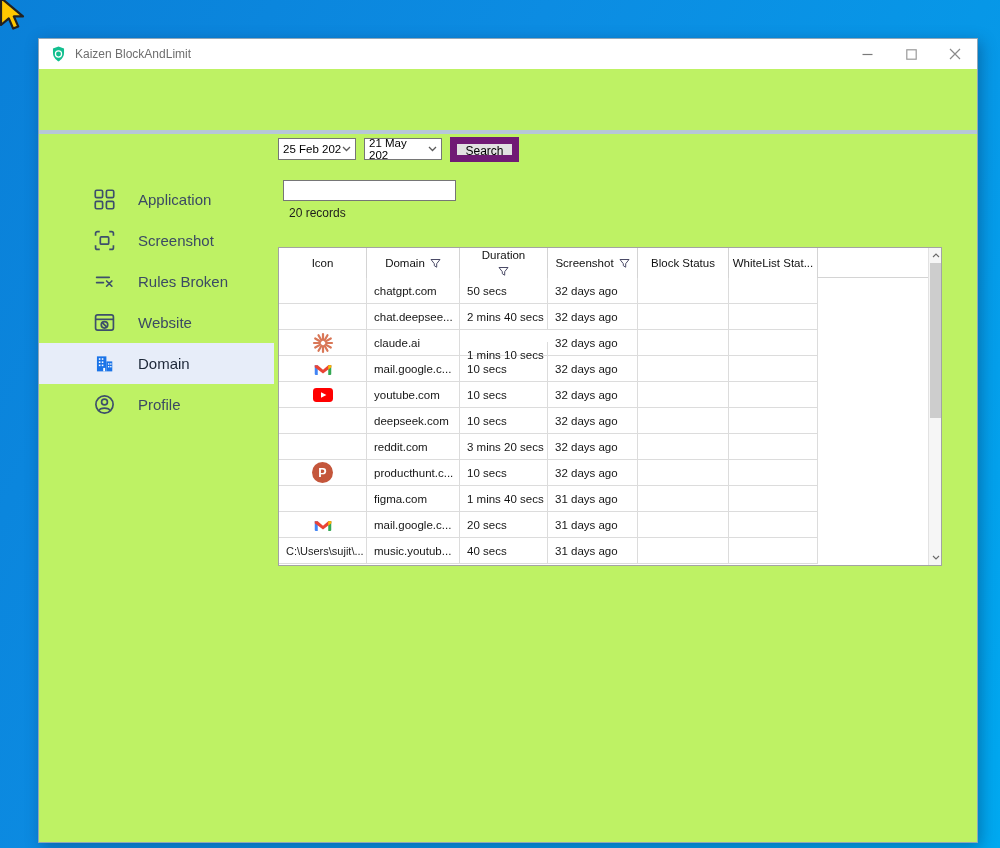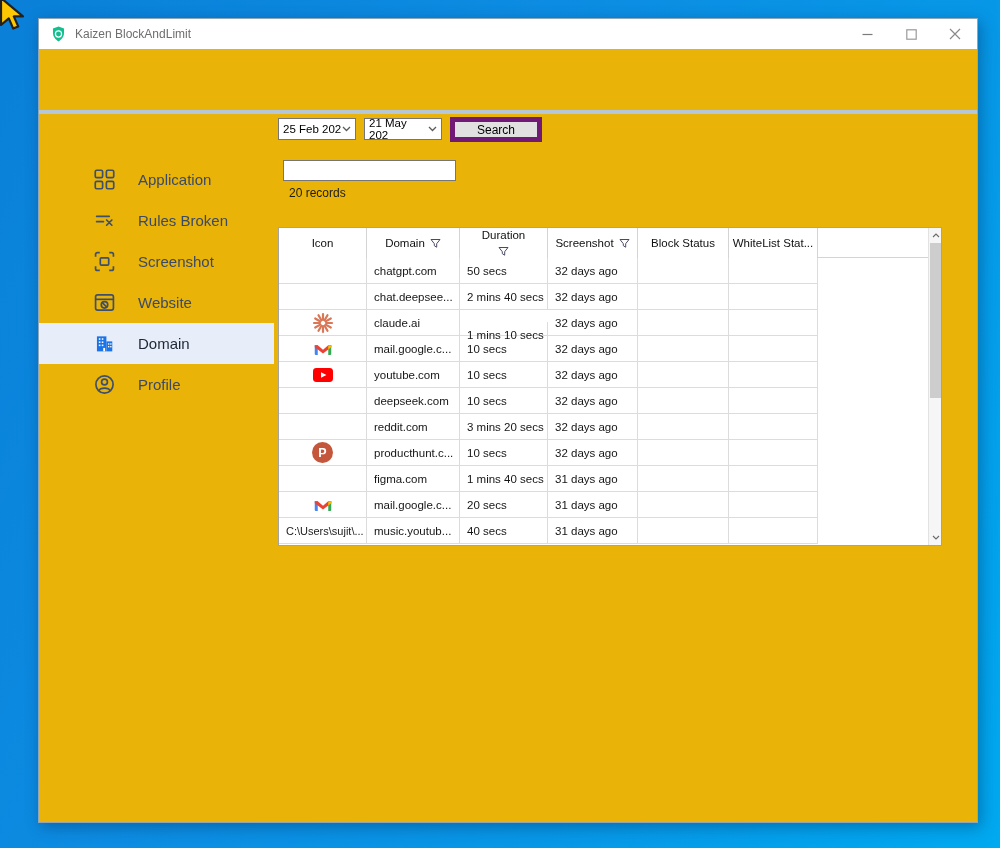--- a/index.html
+++ b/index.html
@@ -2,22 +2,22 @@
 <html><head>
 <meta charset="utf-8">
 <style>
   * { margin:0; padding:0; box-sizing:border-box; }
   html,body { width:1000px; height:848px; overflow:hidden;
     font-family:"Liberation Sans","DejaVu Sans",sans-serif; }
   .desktop { position:absolute; inset:0;
     background:linear-gradient(118deg,#0a80d8 0%,#0c8ce2 38%,#0797e7 68%,#00a9f0 100%); }
   .cursor { position:absolute; left:-3px; top:-4px; z-index:50; }
 
-  .window { position:absolute; left:38px; top:18px; width:940px; height:805px;
-    background:#eab308; border:1px solid #8fa6b8; box-shadow:3px 4px 14px rgba(0,30,70,.35); }
+  .window { position:absolute; left:38px; top:38px; width:940px; height:805px;
+    background:#bef264; border:1px solid #8fa6b8; box-shadow:3px 4px 14px rgba(0,30,70,.35); }
 
   
   .titlebar { position:absolute; left:0; top:0; width:100%; height:30px; background:#fff;
     display:flex; align-items:center; }
   .tb-icon { margin-left:12px; display:flex; }
   .tb-title { margin-left:9px; font-size:12px; color:#6e6e6e; }
   .tb-controls { margin-left:auto; display:flex; height:100%; }
   .tb-btn { width:44px; height:100%; display:flex; align-items:center; justify-content:center; cursor:default; }
 
   
@@ -39,22 +39,22 @@
   .side-icon { position:absolute; left:55px; width:21px; height:21px; display:flex; }
   .side-label { position:absolute; left:99px; font-size:15px; color:#3b4a63; }
   .side-item.active .side-label { color:#1d2738; }
 
   
   .select { position:absolute; height:22px; width:78px; background:#fff; border:1px solid #767676;
     font-size:11.5px; color:#000; display:flex; align-items:center; padding-left:4px; cursor:default; }
   .select .chev { margin-left:auto; margin-right:4px; display:flex; }
   #select-from { left:239px; top:99px; }
   #select-to { left:325px; top:99px; }
-  .search-btn { position:absolute; left:411px; top:98px; width:92px; height:25px;
-    background:#e1e1e1; border:5px solid #701a75; font-size:12px; color:#000;
+  .search-btn { position:absolute; left:411px; top:98px; width:69px; height:25px;
+    background:#e1e1e1; border:7px solid #701a75; font-size:12px; color:#000;
     font-family:inherit; cursor:pointer; }
   .search-input { position:absolute; left:244px; top:141px; width:173px; height:21px;
     border:1px solid #767676; font-size:12px; padding:0 4px; font-family:inherit; }
   .records { position:absolute; left:250px; top:167px; font-size:12px; color:#1c1c1c; }
 
   
   .grid { position:absolute; left:239px; top:208px; width:664px; height:319px;
     border:1px solid #a3a3a3; background:#fff; overflow:hidden; }
   .cell { position:absolute; top:0; height:30px; border-right:1px solid #d4d4d4;
     display:flex; align-items:center; justify-content:center; gap:5px;
@@ -122,35 +122,35 @@
           <rect x="1.2" y="1.2" width="7" height="7" rx="1.4"></rect>
             <rect x="11.8" y="1.2" width="7" height="7" rx="1.4"></rect>
           <rect x="1.2" y="11.8" width="7" height="7" rx="1.4"></rect>
             <rect x="11.8" y="11.8" width="7" height="7" rx="1.4"></rect>
         </svg>
       </span>
       <span class="side-label">Application</span>
     </div>
     <div class="side-item">
       <span class="side-icon">
+        <svg viewBox="0 0 20 20" width="21" height="21" fill="none" stroke="#3d4f6b" stroke-width="1.6">
+          <path d="M1.5 5.5V3.2A1.7 1.7 0 0 1 3.2 1.5H5.5 M14.5 1.5h2.3A1.7 1.7 0 0 1 18.5 3.2v2.3 M18.5 14.5v2.3a1.7 1.7 0 0 1-1.7 1.7h-2.3 M5.5 18.5H3.2a1.7 1.7 0 0 1-1.7-1.7v-2.3"></path>
+          <rect x="6" y="6.5" width="8" height="7" rx="1"></rect>
+        </svg>
+      </span>
+      <span class="side-label">Screenshot</span>
+    </div>
+    <div class="side-item">
+      <span class="side-icon">
         <svg viewBox="0 0 20 20" width="21" height="21" fill="none" stroke="#3d4f6b" stroke-width="1.6" stroke-linecap="round">
           <path d="M2.5 6h12 M2.5 11h6.5"></path>
           <path d="M12 9.5l5 5 M17 9.5l-5 5"></path>
         </svg>
       </span>
       <span class="side-label">Rules Broken</span>
-    </div>
-    <div class="side-item">
-      <span class="side-icon">
-        <svg viewBox="0 0 20 20" width="21" height="21" fill="none" stroke="#3d4f6b" stroke-width="1.6">
-          <path d="M1.5 5.5V3.2A1.7 1.7 0 0 1 3.2 1.5H5.5 M14.5 1.5h2.3A1.7 1.7 0 0 1 18.5 3.2v2.3 M18.5 14.5v2.3a1.7 1.7 0 0 1-1.7 1.7h-2.3 M5.5 18.5H3.2a1.7 1.7 0 0 1-1.7-1.7v-2.3"></path>
-          <rect x="6" y="6.5" width="8" height="7" rx="1"></rect>
-        </svg>
-      </span>
-      <span class="side-label">Screenshot</span>
     </div>
     <div class="side-item">
       <span class="side-icon">
         <svg viewBox="0 0 20 20" width="21" height="21" fill="none" stroke="#3d4f6b" stroke-width="1.6">
           <rect x="1.5" y="2.8" width="17" height="14.4" rx="2"></rect>
           <path d="M1.5 7h17"></path>
           <circle cx="10" cy="12.2" r="3.1"></circle>
           <path d="M7.9 10.1l4.3 4.3"></path>
         </svg>
       </span>

